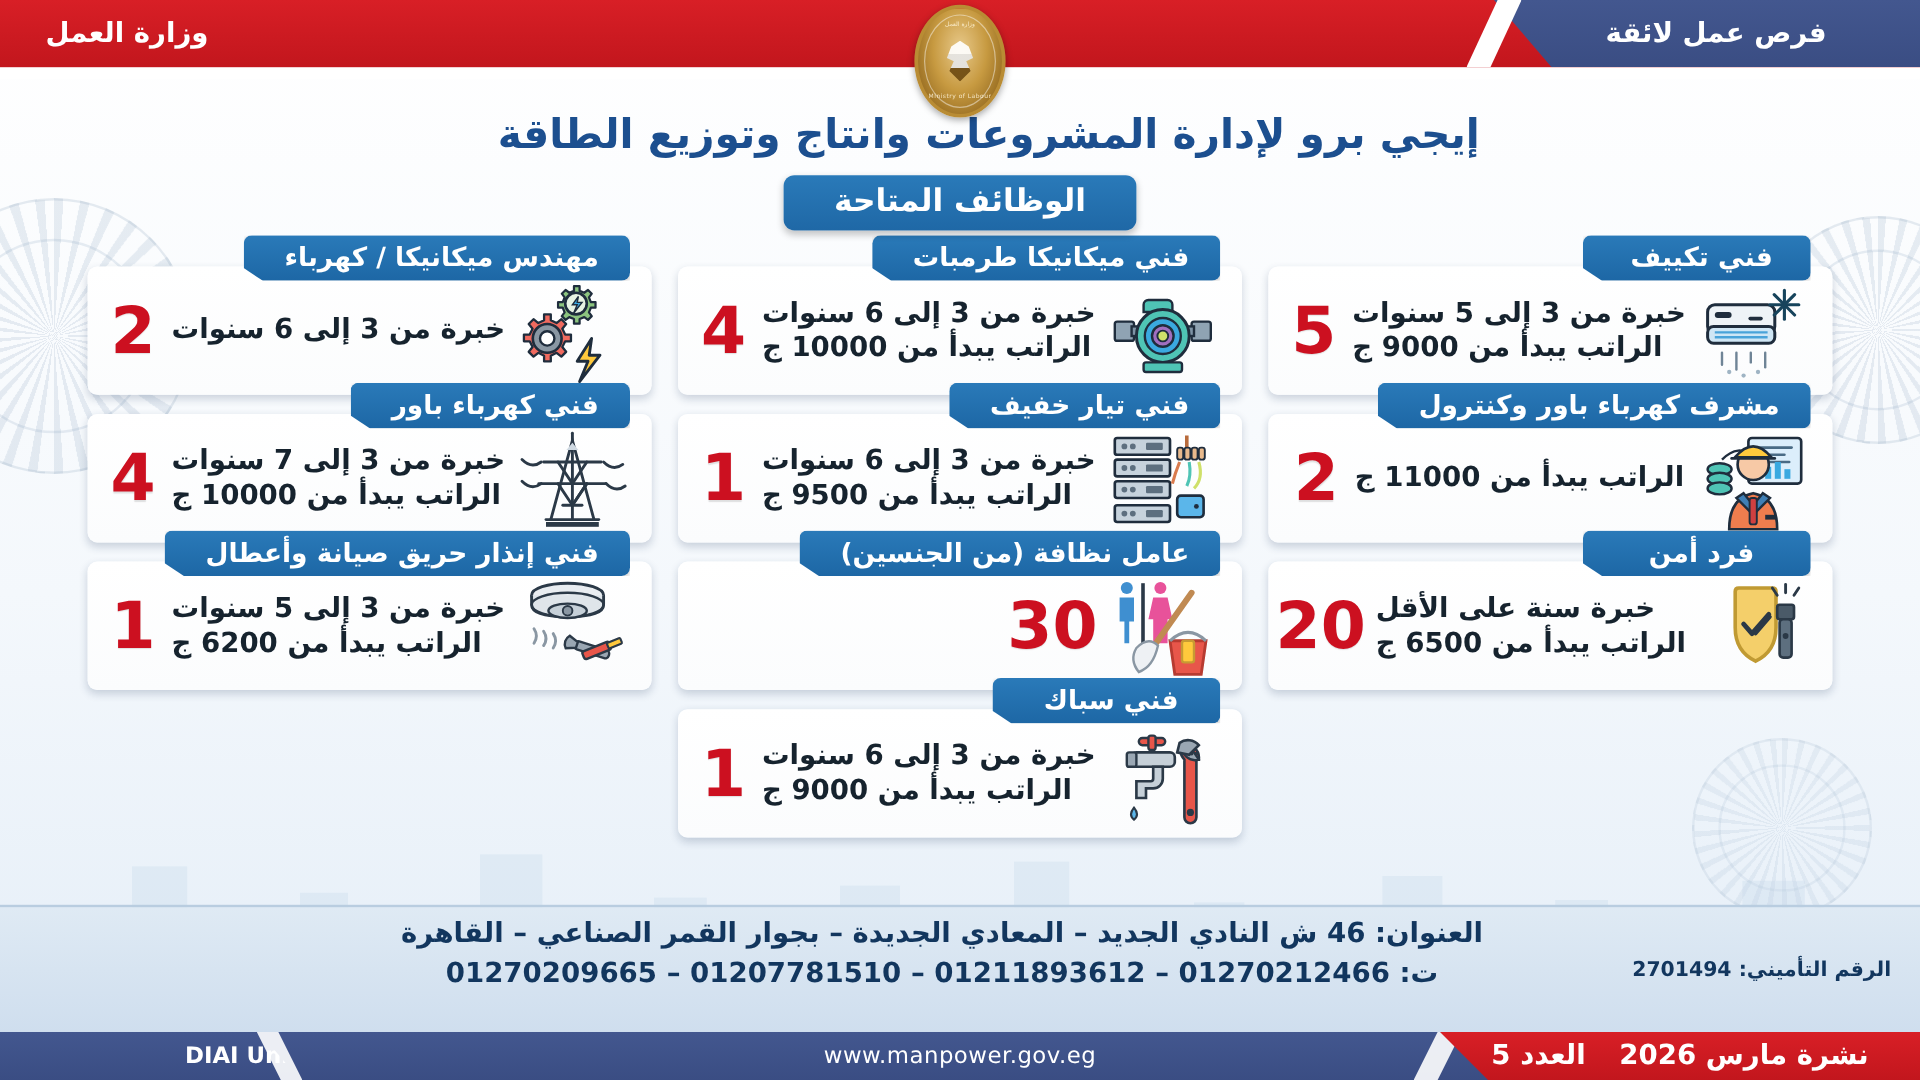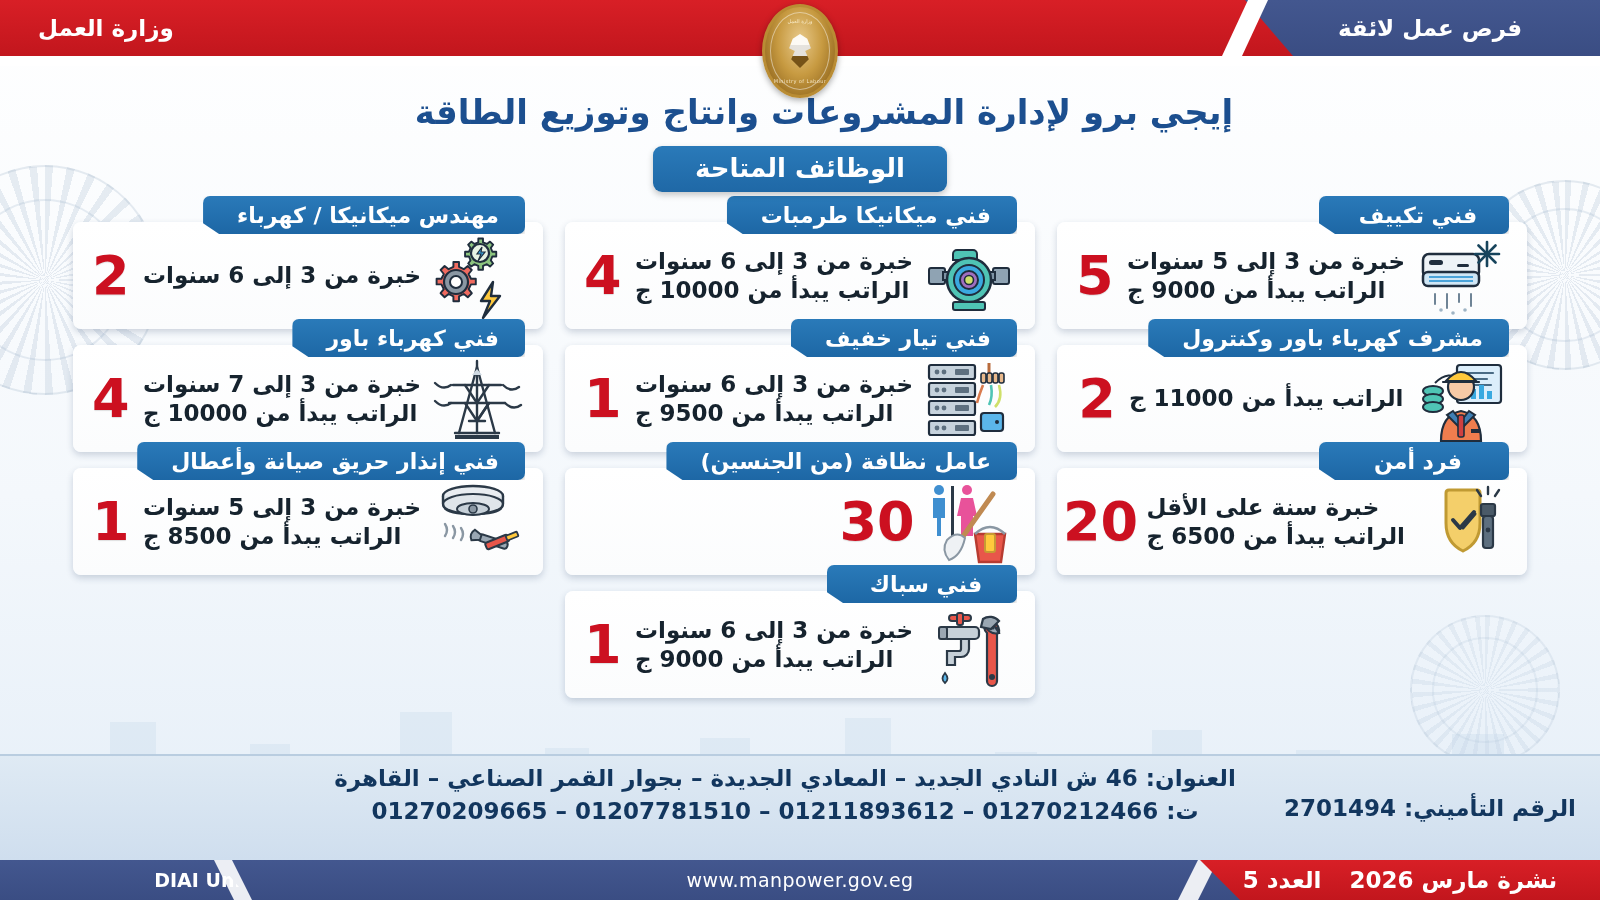--- a/index.html
+++ b/index.html
@@ -172,21 +172,21 @@
   }
   .contact-center{
     position:absolute; left:300px; right:330px; top:6px;
     text-align:center; color:#12365e;
   }
   .contact-center .c-line{
     font-size:23px; font-weight:bold; line-height:1.45; white-space:nowrap;
   }
   .contact-right{
     position:absolute; right:24px; top:50%; transform:translateY(-50%);
-    font-size:23px; font-weight:bold; color:#12365e; white-space:nowrap;
+    font-size:17px; font-weight:bold; color:#12365e; white-space:nowrap;
   }
 
   
   .bottom-bar{
     position:absolute; left:0; bottom:0; width:1600px; height:40px; z-index:6;
     background:linear-gradient(180deg,#43578f 0%,#3a4d83 100%);
     color:#fff;
   }
   .bb-red{
     position:absolute; top:0; right:0; height:40px; width:400px;
@@ -569,21 +569,21 @@
                 <path d="M-6 8 a8 8 0 0 0 0 11 l8 -3 v-5 z" fill="#9aa7b3" stroke="#2b3947" stroke-width="2"></path>
               </g>
               <g transform="translate(50,56) rotate(-22)">
                 <rect x="0" y="10" width="24" height="7" rx="2" fill="#e8564a" stroke="#2b3947" stroke-width="2"></rect>
                 <rect x="22" y="11" width="12" height="5" rx="1" fill="#ffc93c" stroke="#2b3947" stroke-width="1.8"></rect>
               </g>
             </svg>
           </div>
           <div class="card-text">
             <div class="line">خبرة من 3 إلى 5 سنوات</div>
-            <div class="line">الراتب يبدأ من 8500 ج</div>
+            <div class="line">الراتب يبدأ من 6200 ج</div>
           </div>
           <div class="card-count">1</div>
         </div>
       </div>
 
     </div>
 
     <div class="row single">
       <div class="card">
         <div class="card-ribbon">فني سباك</div>

